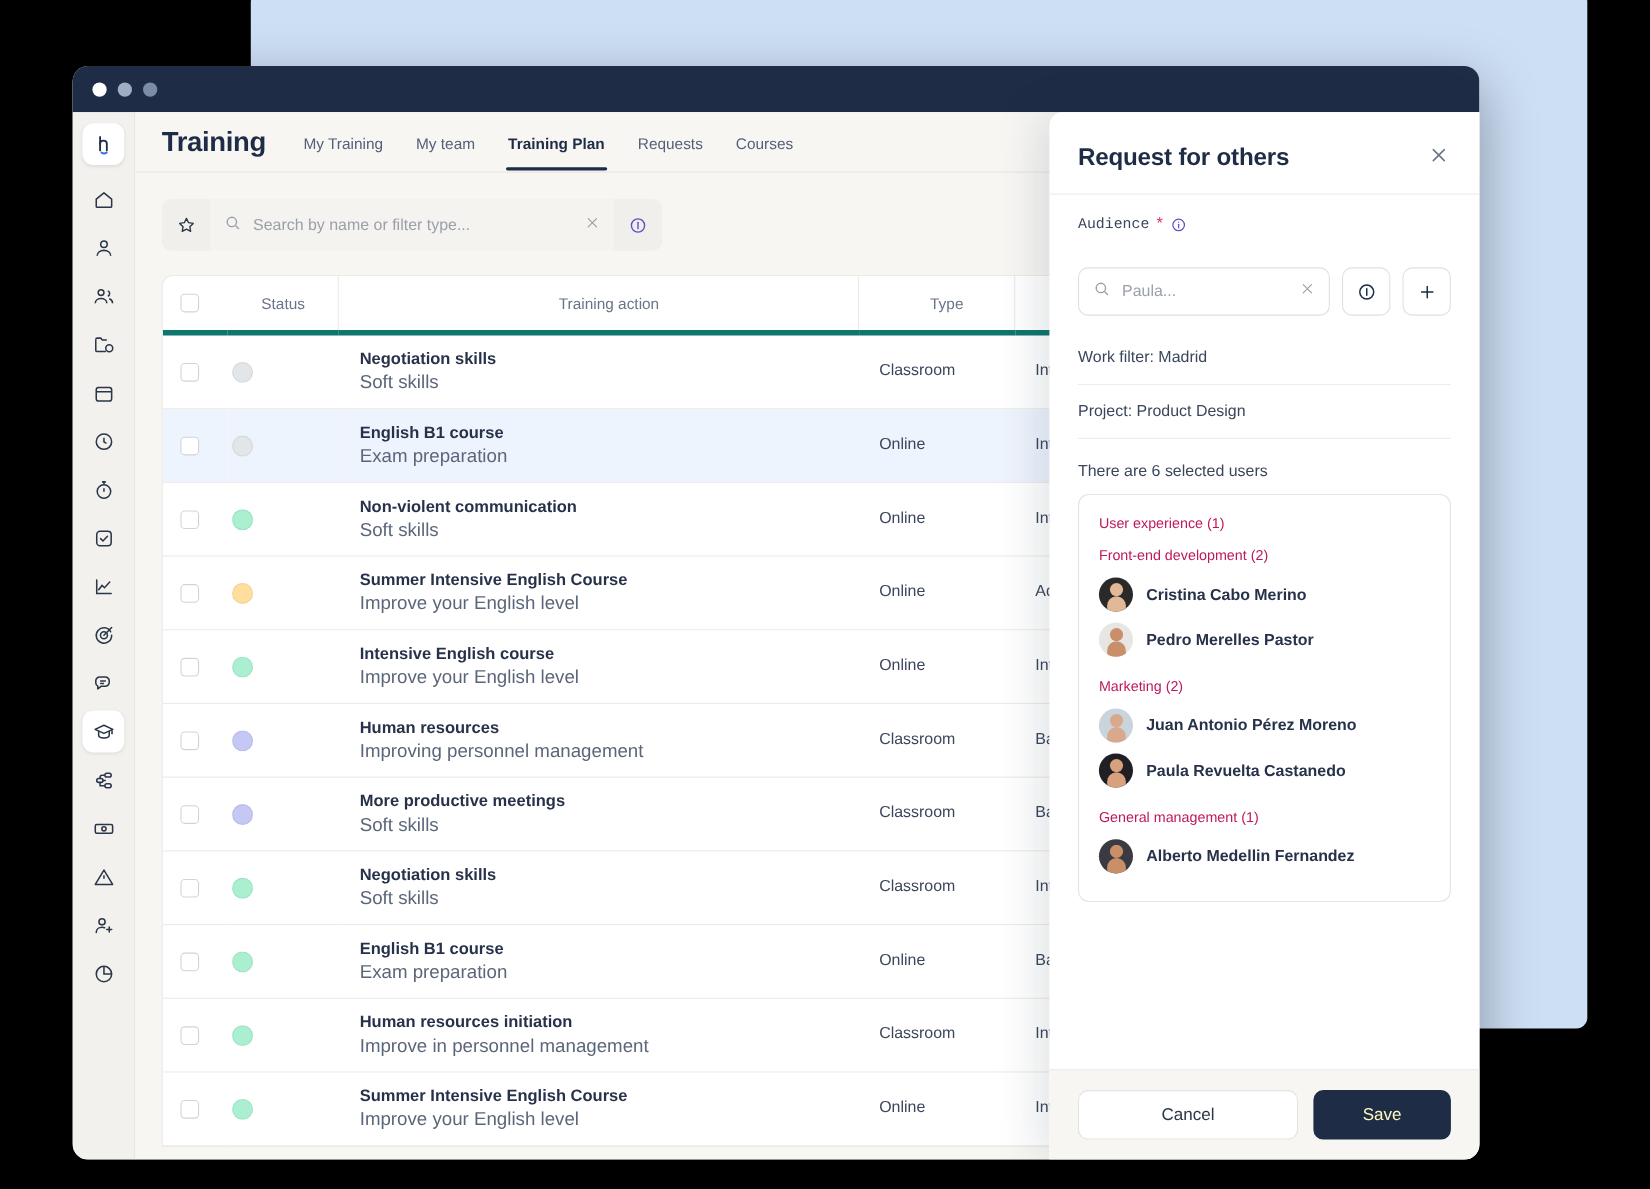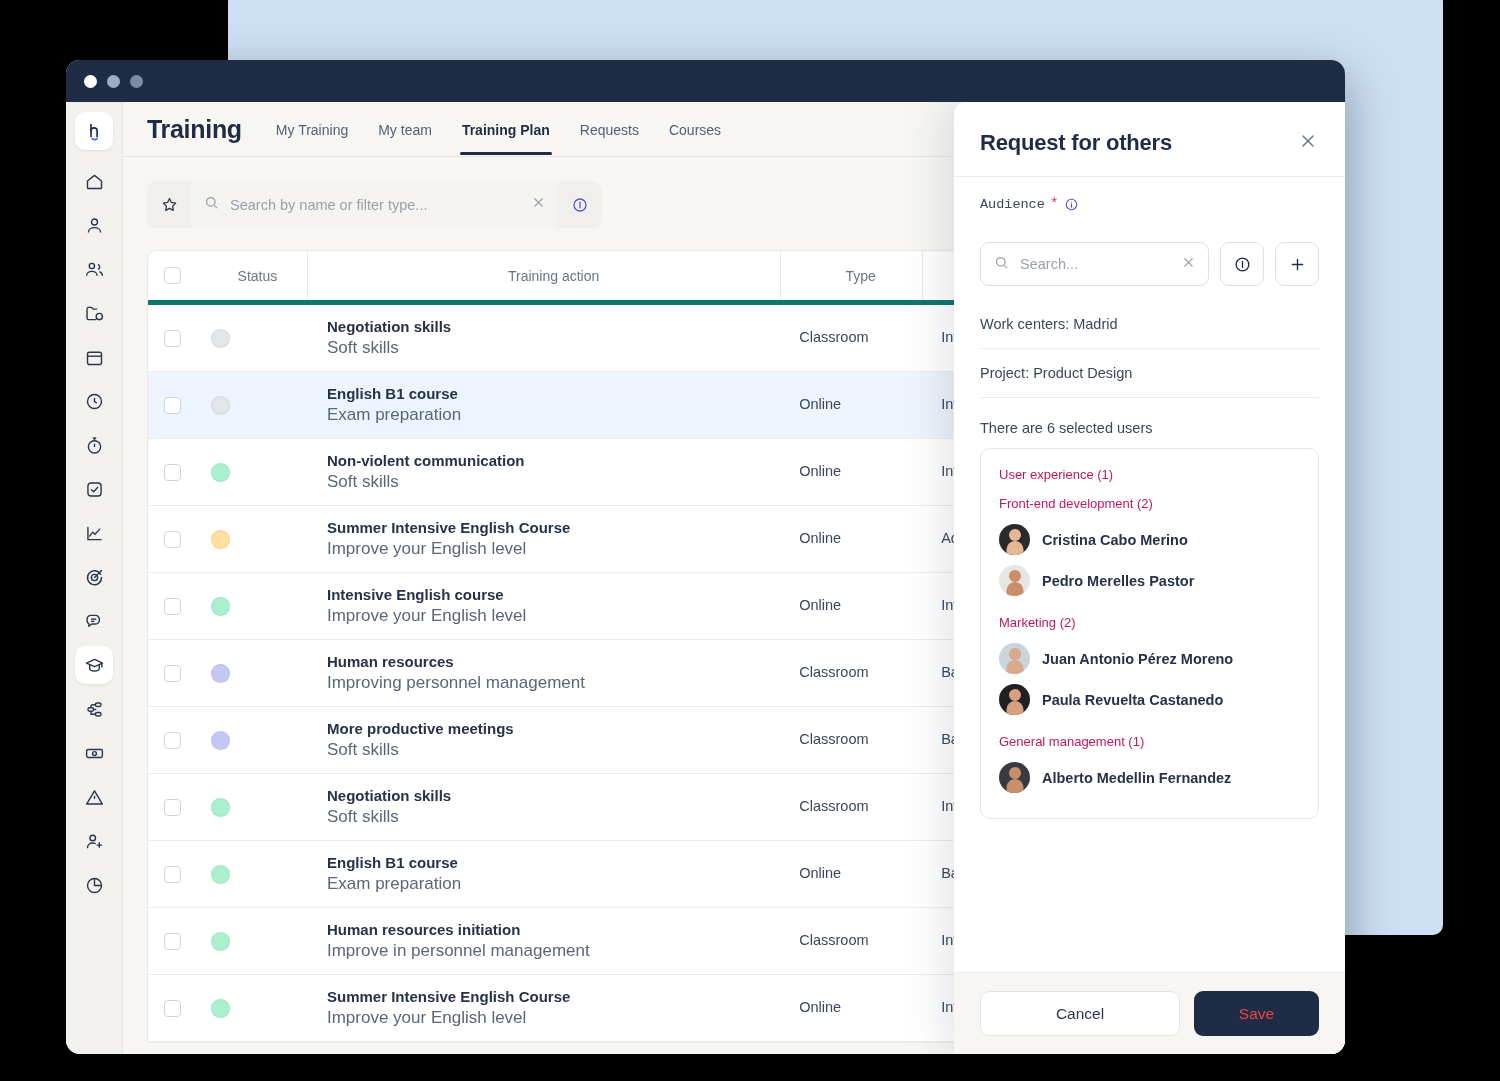--- a/index.html
+++ b/index.html
@@ -153,21 +153,21 @@
   .avatar { width: 31px; height: 31px; border-radius: 50%; flex: 0 0 31px; overflow: hidden; position: relative; }
   .avatar i { position: absolute; display: block; }
   .user-name { font-size: 14.5px; font-weight: 700; color: #27324a; }
 
   .panel-foot {
     background: #f7f6f3; padding: 18px 26px; display: flex; gap: 14px;
     border-top: 1px solid #edecea;
   }
   .btn { height: 45px; border-radius: 9px; font-size: 15.5px; display: flex; align-items: center; justify-content: center; }
   .btn-cancel { flex: 0 0 200px; background: #fff; border: 1px solid #e6e4e1; color: #2b3648; }
-  .btn-save { flex: 1 1 auto; background: #1e2c46; color: #ef4444; }
+  .btn-save { flex: 1 1 auto; background: #1e2c46; color: #fef9c3; }
 </style>
 </head>
 <body>
 
 <div class="stage">
   <div class="blue-plate"></div>
 
   <div class="window">
 
     <div class="titlebar">
@@ -559,41 +559,41 @@
           </div>
 
           <div class="aud-row">
             <div class="aud-search">
               <span>
                 <svg width="17" height="17" viewBox="0 0 24 24" fill="none" stroke="#9aa0ab" stroke-width="1.8">
                     <circle cx="11" cy="11" r="6"></circle>
                     <path d="m16 16 4 4"></path>
                   </svg>
               </span>
-              <span class="ph">Search...</span>
+              <span class="ph">Paula...</span>
               <span>
                 <svg width="15" height="15" viewBox="0 0 24 24" fill="none" stroke="#9aa0ab" stroke-width="1.7" stroke-linecap="round">
                     <path d="M6 6l12 12M18 6 6 18"></path>
                   </svg>
               </span>
             </div>
             <div class="sq-btn">
               <svg width="19" height="19" viewBox="0 0 24 24" fill="none" stroke="#1e2c46" stroke-width="1.7" stroke-linecap="round">
                   <circle cx="12" cy="12" r="8"></circle>
                   <path d="M12 8.2v7.6"></path>
                 </svg>
             </div>
             <div class="sq-btn">
               <svg width="19" height="19" viewBox="0 0 24 24" fill="none" stroke="#1e2c46" stroke-width="1.7" stroke-linecap="round">
                   <path d="M12 5.5v13M5.5 12h13"></path>
                 </svg>
             </div>
           </div>
 
-          <div class="meta-line first">Work centers: Madrid</div>
+          <div class="meta-line first">Work filter: Madrid</div>
           <div class="meta-line">Project: Product Design</div>
 
           <div class="sel-count">There are 6 selected users</div>
 
           <div class="userbox" id="userbox">
               <div class="grp-label first">User experience (1)</div>
               <div class="grp-label">Front-end development (2)</div>
               <div class="user-row">
                 <span class="avatar" style="background:#2a2a2a">
                   <i style="left:50%;top:55%;transform:translate(-50%,0);width:17px;height:17px;border-radius:50% 50% 40% 40%;background:#e2b896"></i>

